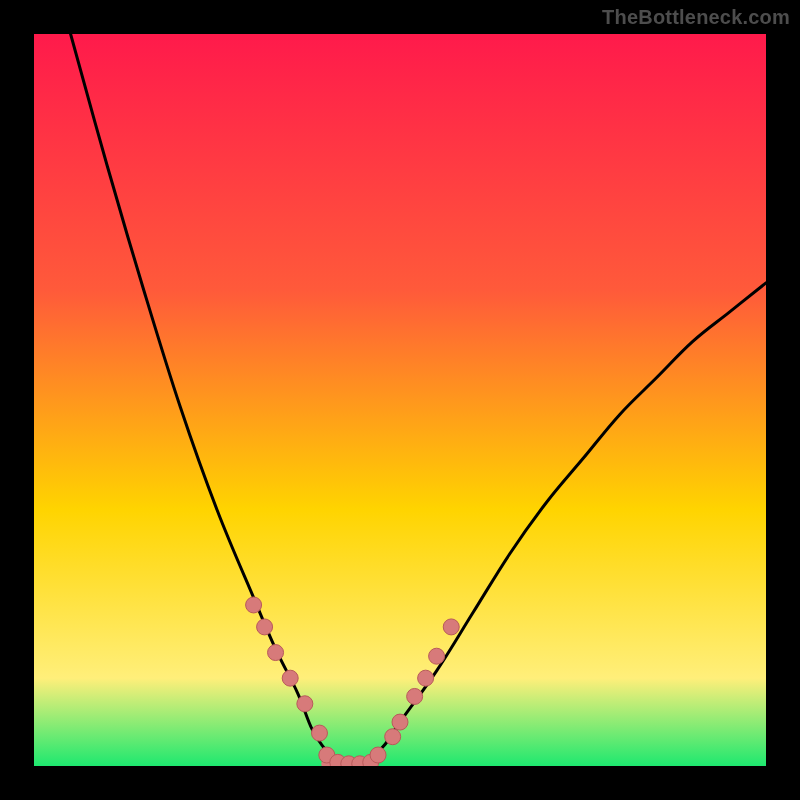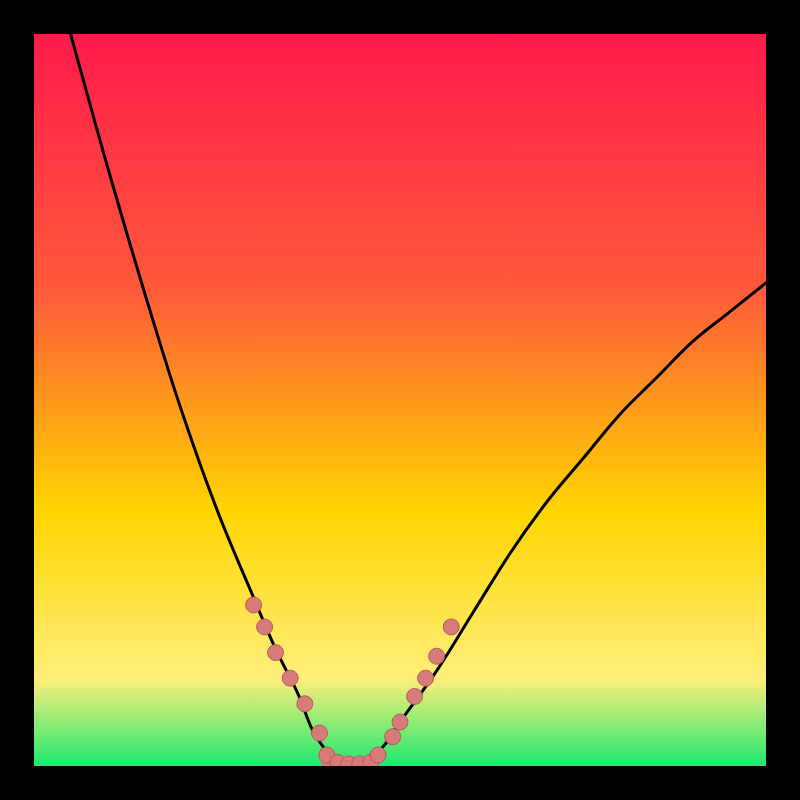--- a/index.html
+++ b/index.html
@@ -40,13 +40,14 @@
           <circle cx="344.03999999999996" cy="721.02" r="8" fill="#d77a7a" stroke="#b85a5a" stroke-width="1"></circle>
           <circle cx="358.68" cy="702.72" r="8" fill="#d77a7a" stroke="#b85a5a" stroke-width="1"></circle>
           <circle cx="366" cy="688.08" r="8" fill="#d77a7a" stroke="#b85a5a" stroke-width="1"></circle>
           <circle cx="380.64" cy="662.46" r="8" fill="#d77a7a" stroke="#b85a5a" stroke-width="1"></circle>
           <circle cx="391.62" cy="644.16" r="8" fill="#d77a7a" stroke="#b85a5a" stroke-width="1"></circle>
           <circle cx="402.6" cy="622.2" r="8" fill="#d77a7a" stroke="#b85a5a" stroke-width="1"></circle>
           <circle cx="417.23999999999995" cy="592.92" r="8" fill="#d77a7a" stroke="#b85a5a" stroke-width="1"></circle>
         </g>
     </svg>
   </div>
+  <div class="watermark">TheBottleneck.com</div>
 </div>
 
 </body></html>

